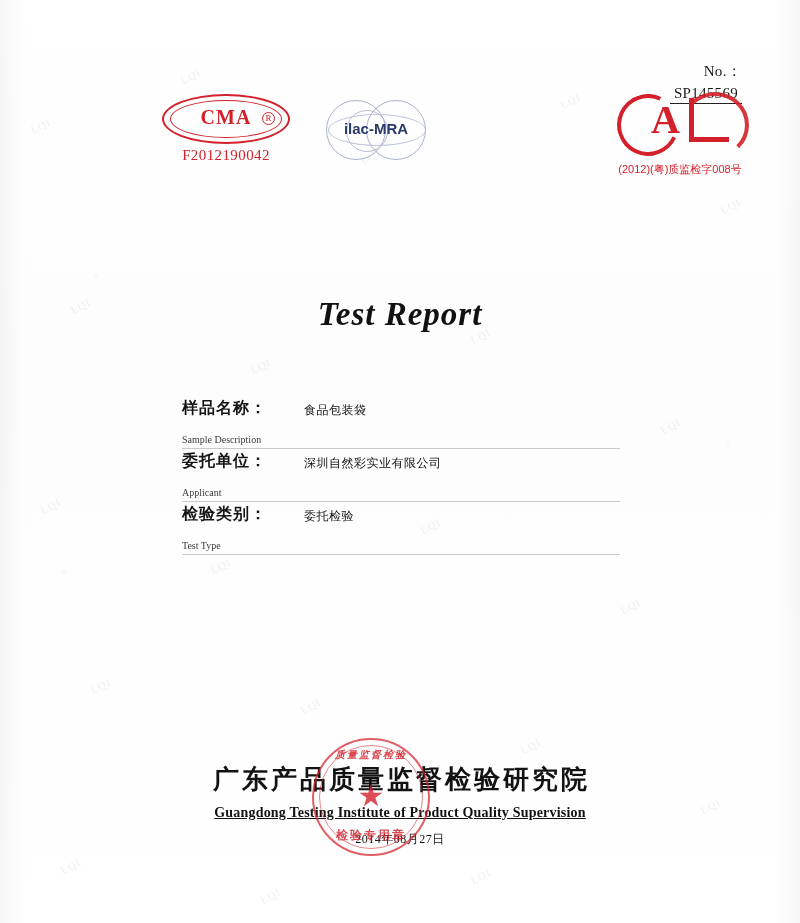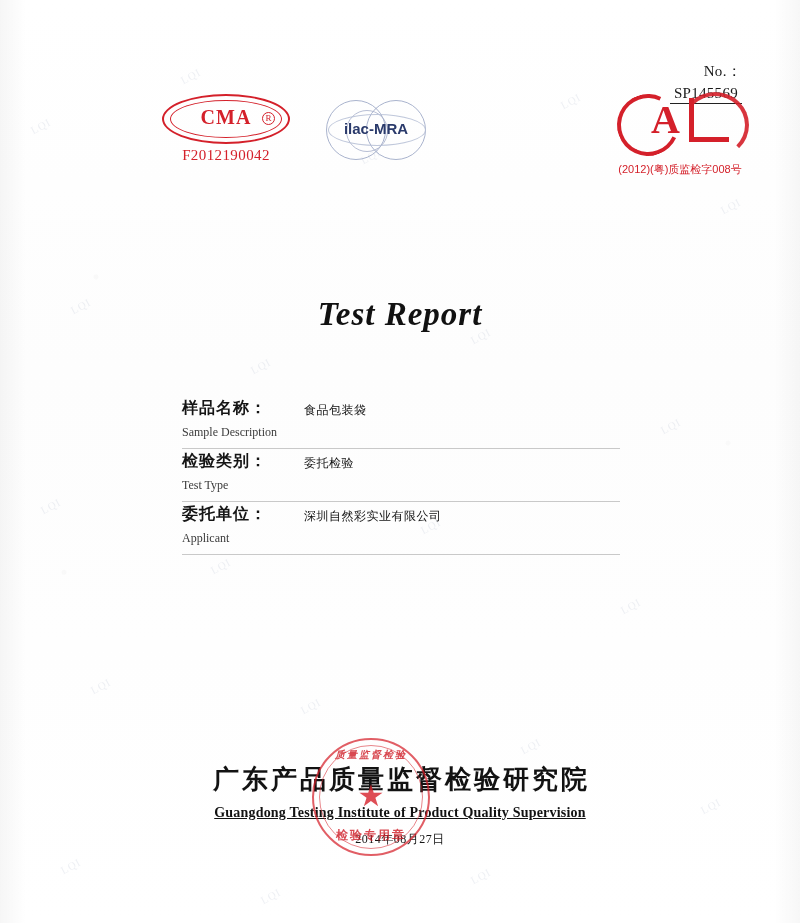--- a/index.html
+++ b/index.html
@@ -297,23 +297,23 @@
   .label-cn {
     font-family: "Liberation Serif", serif;
     font-size: 16px;
     font-weight: 700;
     letter-spacing: 1px;
     color: #151515;
     white-space: nowrap;
   }
   .label-en {
     font-family: "Liberation Serif", serif;
-    font-size: 12px;
+    font-size: 10px;
     color: #3b3b3b;
-    margin-top: 6px;
+    margin-top: 15px;
     white-space: nowrap;
   }
   .field-value {
     position: absolute;
     left: 112px;
     top: 6px;
     font-family: "Liberation Serif", serif;
     font-size: 12px;
     color: #111;
     letter-spacing: 0.5px;
@@ -480,32 +480,32 @@
       <div class="field-label">
         <div class="label-cn">样品名称：</div>
         <div class="label-en">Sample Description</div>
       </div>
       <div class="field-value">食品包装袋</div>
     </div>
 
 
     <div class="field-row">
       <div class="field-label">
+        <div class="label-cn">委托单位：</div>
+        <div class="label-en">Applicant</div>
+      </div>
+      <div class="field-value">深圳自然彩实业有限公司</div>
+    </div>
+
+    <div class="field-row">
+      <div class="field-label">
         <div class="label-cn">检验类别：</div>
         <div class="label-en">Test Type</div>
       </div>
       <div class="field-value">委托检验</div>
-    </div>
-
-    <div class="field-row">
-      <div class="field-label">
-        <div class="label-cn">委托单位：</div>
-        <div class="label-en">Applicant</div>
-      </div>
-      <div class="field-value">深圳自然彩实业有限公司</div>
     </div>
 
   </div>
 
   <div class="footer">
     <div class="inst-cn">广东产品质量监督检验研究院</div>
     <div class="inst-en">Guangdong Testing Institute of Product Quality Supervision</div>
     <div class="issue-date">2014年08月27日</div>
   </div>
 

